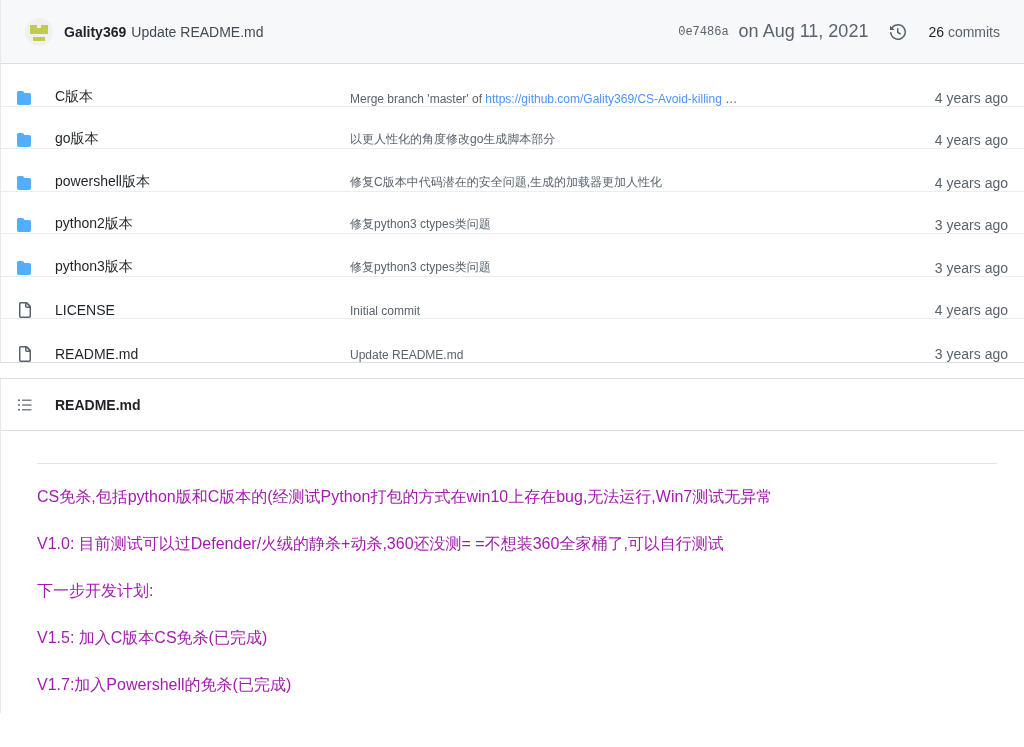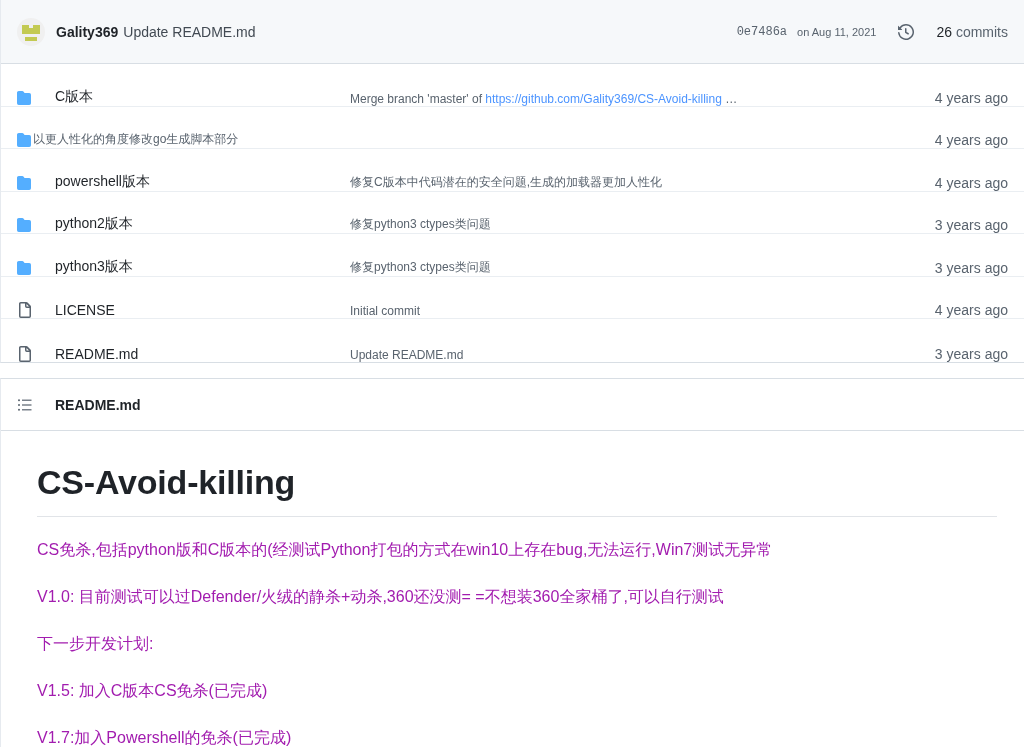--- a/index.html
+++ b/index.html
@@ -29,21 +29,21 @@
     border-radius: 0;
     box-sizing: border-box;
     background: #fff;
   }
 
   .latest-commit {
     display: flex;
     align-items: center;
     background: #f6f8fa;
     height: 64px;
-    padding: 0 16px;
+    padding: 0 24px;
     box-sizing: border-box;
     border-bottom: 1px solid #d8dee4;
   }
 
   .avatar {
     width: 28px;
     height: 28px;
     border-radius: 50%;
     background: #f0f0f0;
     flex: 0 0 auto;
@@ -80,21 +80,21 @@
     gap: 0;
   }
   .commit-sha {
     font-family: "Liberation Mono", monospace;
     font-size: 12px;
     color: #59636e;
     margin-right: 10px;
     margin-left: 24px;
   }
   .commit-date {
-    font-size: 11px;
+    font-size: 18px;
     color: #59636e;
     margin-right: 22px;
   }
   .history-icon {
     margin-right: 6px;
     display: inline-flex;
     align-items: center;
     line-height: 0;
   }
   .commits-count {
@@ -253,20 +253,21 @@
         <span class="row-name">C版本</span>
         <span class="row-msg"><span>Merge branch 'master' of </span><a>https://github.com/Gality369/CS-Avoid-killing</a><span> …</span></span>
         <span class="row-age">4 years ago</span>
       </div>
       <div class="row">
         <span class="row-icon">
           <svg width="16" height="16" viewBox="0 0 16 16" aria-hidden="true">
             <path fill="#54aeff" d="M0.513 1.513A1.75 1.75 0 0 1 1.75 1h3.5c0.55 0 1.07 0.26 1.4 0.7l0.9 1.2c0.047 0.063 0.121 0.1 0.2 0.1h4.5A1.75 1.75 0 0 1 14 4.75v8.5A1.75 1.75 0 0 1 12.25 15H1.75A1.75 1.75 0 0 1 0 13.25V2.75c0-0.464 0.184-0.909 0.513-1.237Z"></path>
           </svg>
         </span>
+        <span class="row-name">go版本</span>
         <span class="row-msg">以更人性化的角度修改go生成脚本部分</span>
         <span class="row-age">4 years ago</span>
       </div>
       <div class="row">
         <span class="row-icon">
           <svg width="16" height="16" viewBox="0 0 16 16" aria-hidden="true">
             <path fill="#54aeff" d="M0.513 1.513A1.75 1.75 0 0 1 1.75 1h3.5c0.55 0 1.07 0.26 1.4 0.7l0.9 1.2c0.047 0.063 0.121 0.1 0.2 0.1h4.5A1.75 1.75 0 0 1 14 4.75v8.5A1.75 1.75 0 0 1 12.25 15H1.75A1.75 1.75 0 0 1 0 13.25V2.75c0-0.464 0.184-0.909 0.513-1.237Z"></path>
           </svg>
         </span>
         <span class="row-name">powershell版本</span>
@@ -325,21 +326,20 @@
         <circle cx="2" cy="12.8" r="1" fill="#59636e"></circle>
         <rect x="5" y="2.6" width="9.5" height="1.2" fill="#59636e"></rect>
         <rect x="5" y="7.4" width="9.5" height="1.2" fill="#59636e"></rect>
         <rect x="5" y="12.2" width="9.5" height="1.2" fill="#59636e"></rect>
       </svg>
     </span>
     <span class="readme-title">README.md</span>
   </div>
 
   <div class="readme-body">
-    <h1>CS-Avoid-killing</h1>
     <hr>
     <div id="readme-paras">
         <p class="para first">CS免杀,包括python版和C版本的(经测试Python打包的方式在win10上存在bug,无法运行,Win7测试无异常</p>
         <p class="para">V1.0: 目前测试可以过Defender/火绒的静杀+动杀,360还没测= =不想装360全家桶了,可以自行测试</p>
         <p class="para">下一步开发计划:</p>
         <p class="para">V1.5: 加入C版本CS免杀(已完成)</p>
         <p class="para">V1.7:加入Powershell的免杀(已完成)</p>
       </div>
   </div>
 </div>

